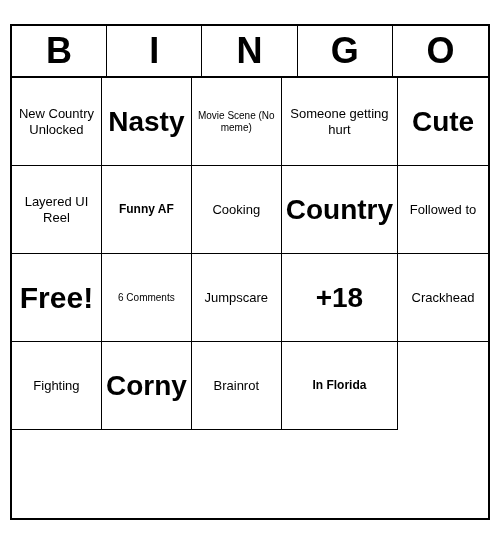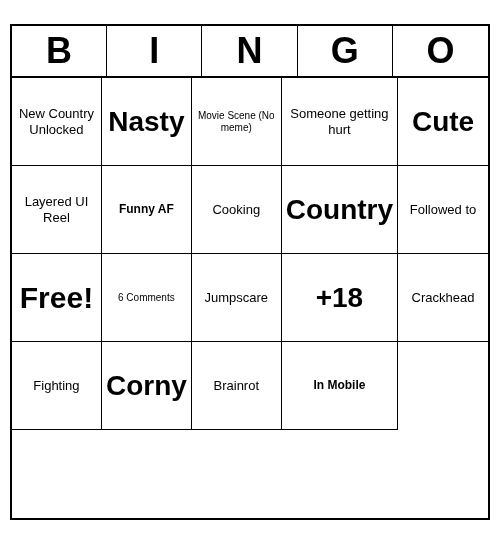--- a/index.html
+++ b/index.html
@@ -113,15 +113,15 @@
       <div class="bingo-cell large">Country</div>
       <div class="bingo-cell small">Followed to</div>
       <div class="bingo-cell free-cell">Free!</div>
       <div class="bingo-cell xsmall">6 Comments</div>
       <div class="bingo-cell small">Jumpscare</div>
       <div class="bingo-cell large">+18</div>
       <div class="bingo-cell small">Crackhead</div>
       <div class="bingo-cell small">Fighting</div>
       <div class="bingo-cell large">Corny</div>
       <div class="bingo-cell small">Brainrot</div>
-      <div class="bingo-cell medium">In Mobile</div>
+      <div class="bingo-cell medium">In Florida</div>
     </div>
 </div>
 
 </body></html>

